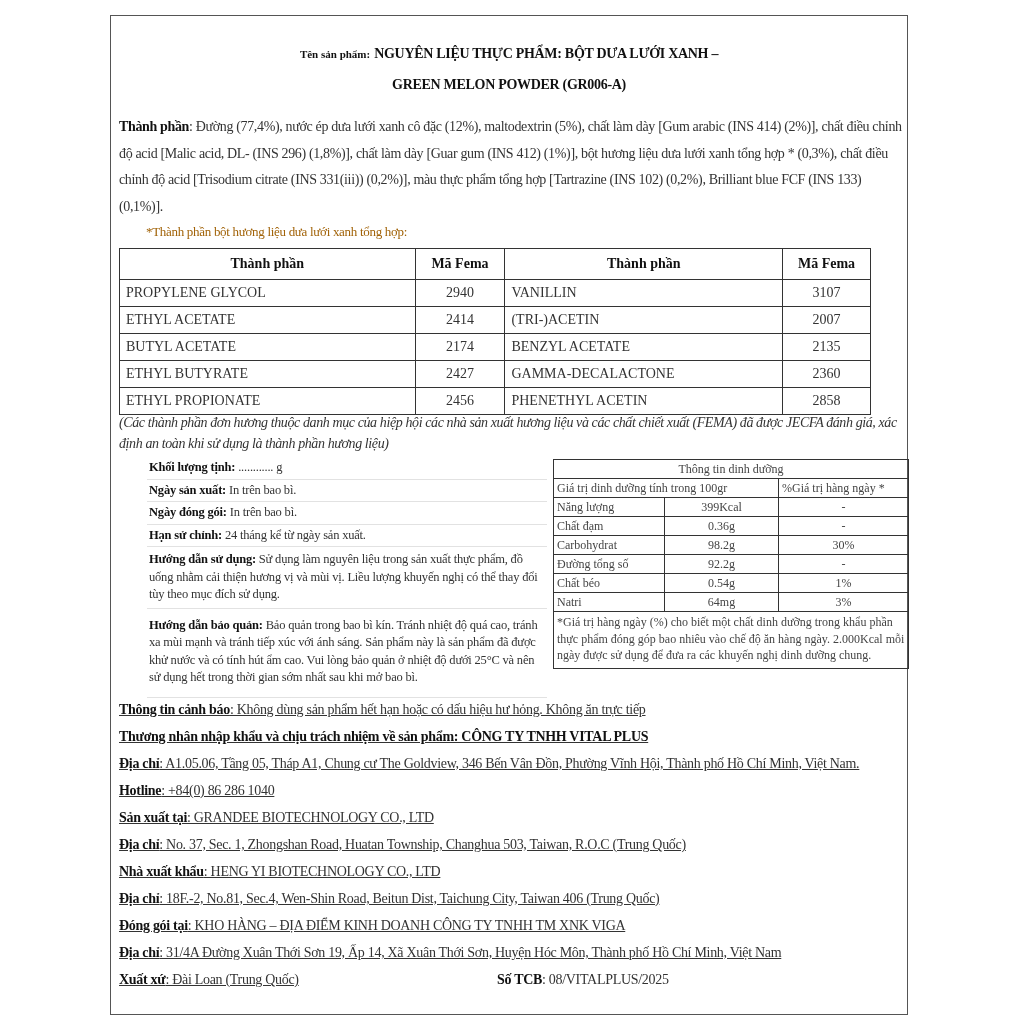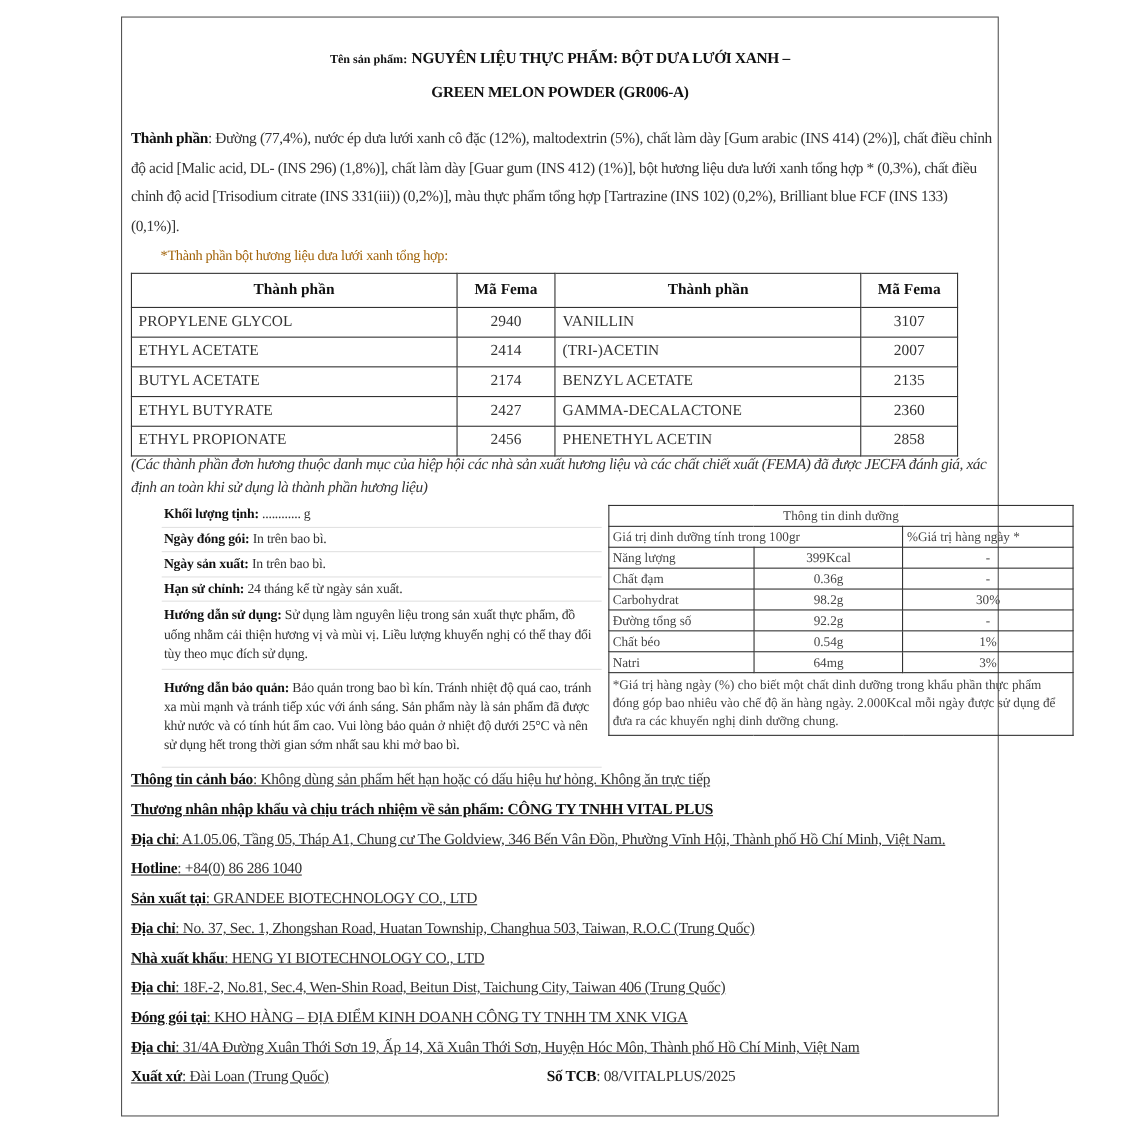--- a/index.html
+++ b/index.html
@@ -21,21 +21,21 @@
   .flavor th { font-weight: bold; color: #111; text-align: center; height: 30px; }
   .flavor td.num { text-align: center; }
   .flavor col.c1 { width: 296px; } .flavor col.c2 { width: 90px; }
   .flavor col.c3 { width: 278px; } .flavor col.c4 { width: 88px; }
   .fema-note { position: absolute; left: 8px; top: 396px; width: 785px; font-size: 14px;
                font-style: italic; line-height: 21px; color: #333; letter-spacing: -0.4px; }
   .info { position: absolute; left: 8px; top: 441px; width: 428px; font-size: 12.5px; color: #333; letter-spacing: -0.2px; }
   .info .row { border-bottom: 1px solid #e2e2e2; padding: 2px 2px; line-height: 17.5px; margin-left: 28px; }
   .info .row.tall { padding: 4px 2px; }
   .info .row.store { padding: 8px 2px 10px 2px; border-bottom: 1px solid #e2e2e2; }
-  .nutri { position: absolute; left: 442px; top: 443px; width: 423px; font-size: 12px; color: #444; }
+  .nutri { position: absolute; left: 442px; top: 443px; width: 356px; font-size: 12px; color: #444; }
   .nutri td { border: 1.5px solid #333; height: 18px; padding: 0 3px; white-space: nowrap; }
   .nutri td.c { text-align: center; }
   .nutri td.note { white-space: normal; line-height: 16.5px; padding: 2px 3px 4px 3px; }
   .nutri col.n1 { width: 111px; } .nutri col.n2 { width: 114px; } .nutri col.n3 { width: 130px; }
   .footer { position: absolute; left: 8px; top: 680px; width: 790px; font-size: 14px; color: #333; letter-spacing: -0.3px; }
   .footer .line { line-height: 27px; text-decoration: underline; }
   .footer .line.wrap { line-height: 27px; }
   .footer .tcb { position: absolute; left: 378px; }
 </style>
 </head>
@@ -100,22 +100,22 @@
         <td>PHENETHYL ACETIN</td>
         <td class="num">2858</td>
       </tr>
     </tbody>
   </table>
 
   <div class="fema-note">(Các thành phần đơn hương thuộc danh mục của hiệp hội các nhà sản xuất hương liệu và các chất chiết xuất (FEMA) đã được JECFA đánh giá, xác định an toàn khi sử dụng là thành phần hương liệu)</div>
 
   <div class="info">
     <div class="row"><span class="b">Khối lượng tịnh:</span><span> ............ g</span></div>
+    <div class="row"><span class="b">Ngày sản xuất:</span><span> In trên bao bì.</span></div>
     <div class="row"><span class="b">Ngày đóng gói:</span><span> In trên bao bì.</span></div>
-    <div class="row"><span class="b">Ngày sản xuất:</span><span> In trên bao bì.</span></div>
     <div class="row"><span class="b">Hạn sử chỉnh:</span><span> 24 tháng kể từ ngày sản xuất.</span></div>
     <div class="row tall"><span class="b">Hướng dẫn sử dụng:</span><span> Sử dụng làm nguyên liệu trong sản xuất thực phẩm, đồ uống nhằm cải thiện hương vị và mùi vị. Liều lượng khuyến nghị có thể thay đổi tùy theo mục đích sử dụng.</span></div>
     <div class="row store"><span class="b">Hướng dẫn bảo quản:</span><span> Bảo quản trong bao bì kín. Tránh nhiệt độ quá cao, tránh xa mùi mạnh và tránh tiếp xúc với ánh sáng. Sản phẩm này là sản phẩm đã được khử nước và có tính hút ẩm cao. Vui lòng bảo quản ở nhiệt độ dưới 25°C và nên sử dụng hết trong thời gian sớm nhất sau khi mở bao bì.</span></div>
   </div>
 
   <table class="nutri">
     <colgroup>
         <col class="n1">
         <col class="n2">
         <col class="n3">

